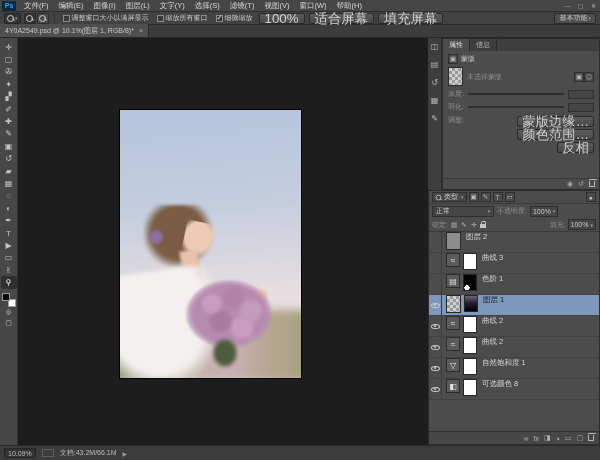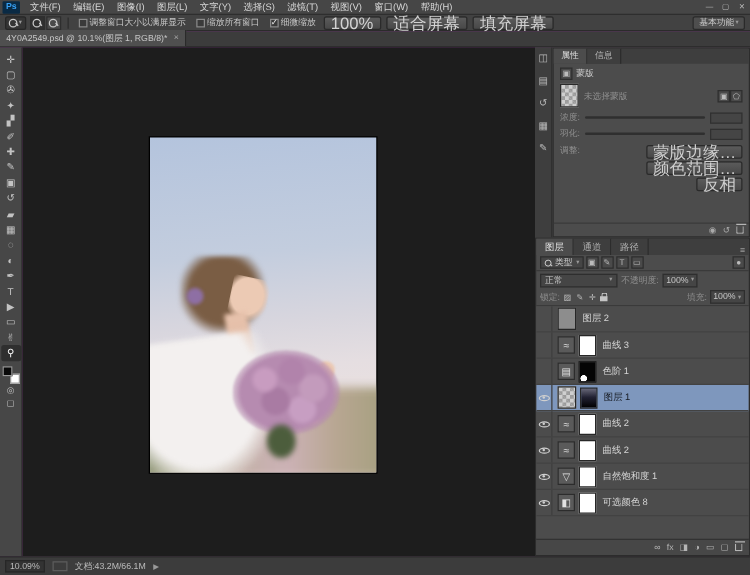--- a/index.html
+++ b/index.html
@@ -89,21 +89,21 @@
   .kindbox{display:flex;align-items:center;height:10px;background:#454545;border:1px solid #2e2e2e;padding:0 2px;gap:2px}
   .fic{width:10px;height:10px;border:1px solid #2e2e2e;background:#4a4a4a;font-size:6.5px;display:flex;align-items:center;justify-content:center;color:#bbb}
   .brow{height:14px;display:flex;align-items:center;padding:0 3px;gap:3px}
   .selbox{display:flex;align-items:center;justify-content:space-between;width:62px;height:11px;background:#454545;border:1px solid #2e2e2e;padding:0 3px}
   .opbox{display:flex;align-items:center;height:11px;background:#454545;border:1px solid #2e2e2e;padding:0 2px;gap:1px}
   .lkrow{height:14px;display:flex;align-items:center;padding:0 3px;gap:2px;border-bottom:1px solid #3a3a3a}
   .lkic{font-size:6.5px;color:#bbb;width:8px;text-align:center}
   .locksym{position:relative;width:6px;height:4px;background:#c5c5c5;display:inline-block;margin-top:3px}
   .locksym:before{content:"";position:absolute;left:1px;top:-3px;width:3px;height:3px;border:1px solid #c5c5c5;border-bottom:none;border-radius:2px 2px 0 0}
   .llist{flex:1;overflow:hidden;background:#4c4c4c}
-  .lrow{height:21px;display:flex;align-items:center;border-bottom:1px solid #424242;position:relative}
+  .lrow{height:21px;display:flex;border-bottom:1px solid #424242;position:relative}
   .lrow.selected{background:#7e97bd}
   .lrow.selected .lname{color:#14181f}
   .eyewell{width:13px;align-self:stretch;border-right:1px solid #3e3e3e;display:flex;align-items:center;justify-content:center}
   .eye{position:relative;width:9px;height:5px;border:1px solid #cfcfcf;border-radius:50%}
   .eye:after{content:"";position:absolute;left:2.5px;top:0.6px;width:2.4px;height:2.4px;background:#cfcfcf;border-radius:50%}
   .lthumb{width:15px;height:18px;border:1px solid #272727;margin-left:4px}
   .adjchip{width:14px;height:14px;margin-left:4px;background:#5a5a5a;border:1px solid #2c2c2c;color:#e2e2e2;font-size:8px;display:flex;align-items:center;justify-content:center}
   .lmask{width:14px;height:17px;border:1px solid #272727;margin-left:3px;background:#fff}
   .lname{font-size:7.5px;color:#d6d6d6;margin-left:5px;white-space:nowrap}
   .rowlock{margin-left:auto;margin-right:6px}
@@ -270,26 +270,20 @@
         </div>
         <div class="pfoot">
           <span>◉</span>
           <span>↺</span>
           <span class="trash"></span>
         </div>
       </div>
     </div>
 
     <div class="panel layers">
-      <div class="ltabs">
-        <span class="ltab active">图层</span>
-        <span class="ltab">通道</span>
-        <span class="ltab">路径</span>
-        <span class="lmenu">≡</span>
-      </div>
       <div class="frow">
         <span class="kindbox">
           <span class="mag" style="transform:scale(.8)"></span>
           <span>类型</span>
           <span class="caret">▾</span>
         </span>
         <span class="fic">▣</span>
         <span class="fic">✎</span>
         <span class="fic">T</span>
         <span class="fic">▭</span>

